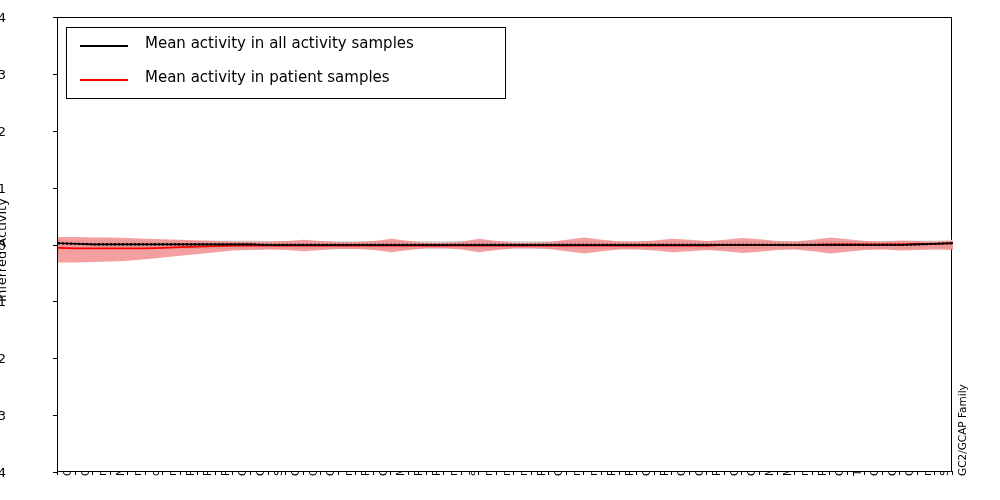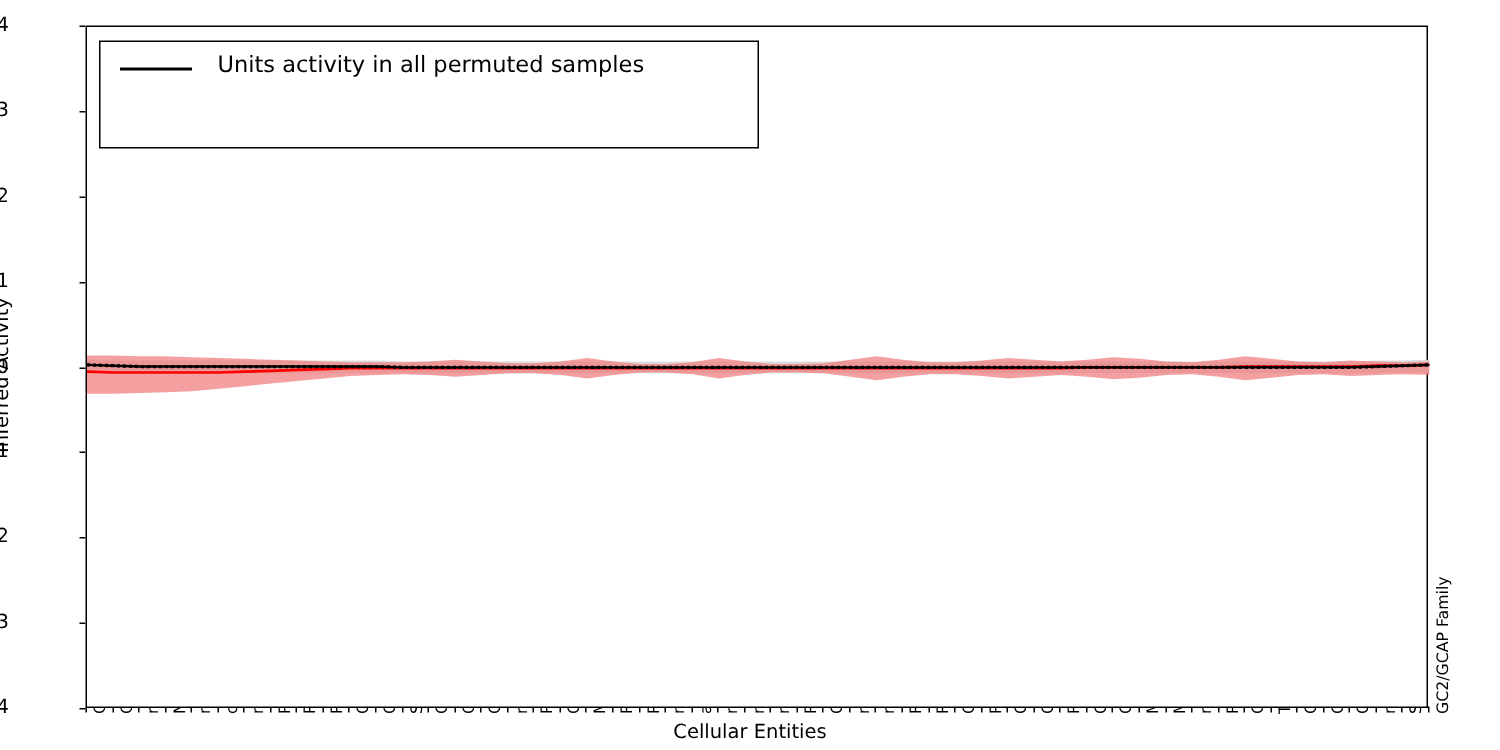--- a/index.html
+++ b/index.html
@@ -28,21 +28,20 @@
   .legline{position:absolute;left:13px;top:17px;width:48px;height:2px;}
   .legtxt{position:absolute;left:78px;top:6px;font-size:15px;color:#000;white-space:nowrap;}
 </style>
 </head>
 <body>
 
 <div id="fig">
 
 
   <div id="ylabel">Inferred Activity</div>
-  <div id="xlabel">Cellular Entities</div>
 
   <div class="ytickwrap" id="yticks">
       <div class="ytick" style="top: 472px;">−4</div>
       <div class="ytickmark" style="top: 472px;"></div>
       <div class="ytick" style="top: 415.125px;">−3</div>
       <div class="ytickmark" style="top: 415.125px;"></div>
       <div class="ytick" style="top: 358.25px;">−2</div>
       <div class="ytickmark" style="top: 358.25px;"></div>
       <div class="ytick" style="top: 301.375px;">−1</div>
       <div class="ytickmark" style="top: 301.375px;"></div>
@@ -170,17 +169,21 @@
         <path d="M0.00 218.97 L17.55 218.97 L35.10 219.54 L52.65 219.54 L70.20 220.11 L87.75 220.67 L105.29 221.24 L122.84 221.81 L140.39 222.38 L157.94 222.95 L175.49 223.52 L193.04 223.52 L210.59 223.52 L228.14 222.95 L245.69 221.81 L263.24 222.95 L280.78 224.09 L298.33 224.09 L315.88 222.95 L333.43 220.67 L350.98 222.95 L368.53 224.66 L386.08 224.66 L403.63 223.52 L421.18 220.67 L438.73 222.95 L456.27 224.66 L473.82 224.66 L491.37 224.09 L508.92 221.81 L526.47 219.54 L544.02 221.81 L561.57 223.52 L579.12 223.52 L596.67 222.38 L614.22 220.67 L631.76 221.81 L649.31 222.95 L666.86 221.81 L684.41 220.11 L701.96 221.24 L719.51 222.95 L737.06 223.52 L754.61 221.81 L772.16 219.54 L789.71 221.24 L807.25 222.95 L824.80 223.52 L842.35 222.38 L859.90 222.95 L877.45 223.52 L895.00 222.95 L895.00 232.05 L877.45 231.48 L859.90 232.05 L842.35 232.62 L824.80 231.48 L807.25 232.05 L789.71 233.76 L772.16 235.46 L754.61 233.19 L737.06 231.48 L719.51 232.05 L701.96 233.76 L684.41 234.89 L666.86 233.19 L649.31 232.05 L631.76 233.19 L614.22 234.33 L596.67 232.62 L579.12 231.48 L561.57 231.48 L544.02 233.19 L526.47 235.46 L508.92 233.19 L491.37 230.91 L473.82 230.34 L456.27 230.34 L438.73 232.05 L421.18 234.33 L403.63 231.48 L386.08 230.34 L368.53 230.34 L350.98 232.05 L333.43 234.33 L315.88 232.05 L298.33 230.91 L280.78 230.91 L263.24 232.05 L245.69 233.19 L228.14 232.05 L210.59 231.48 L193.04 232.05 L175.49 232.62 L157.94 234.33 L140.39 236.03 L122.84 237.74 L105.29 239.44 L87.75 241.15 L70.20 242.86 L52.65 243.43 L35.10 243.99 L17.55 244.56 L0.00 244.56 Z" fill="#f08080" fill-opacity="0.75" stroke="none"></path>
         <path d="M0.00 229.78 L17.55 230.34 L35.10 230.34 L52.65 230.34 L70.20 230.34 L87.75 230.34 L105.29 229.78 L122.84 229.21 L140.39 228.64 L157.94 228.07 L175.49 227.50 L193.04 227.50 L210.59 227.50 L228.14 227.50 L245.69 227.50 L263.24 227.50 L280.78 227.50 L298.33 227.50 L315.88 227.50 L333.43 227.50 L350.98 227.50 L368.53 227.50 L386.08 227.50 L403.63 227.50 L421.18 227.50 L438.73 227.50 L456.27 227.50 L473.82 227.50 L491.37 227.50 L508.92 227.50 L526.47 227.50 L544.02 227.50 L561.57 227.50 L579.12 227.50 L596.67 227.50 L614.22 227.50 L631.76 227.50 L649.31 227.50 L666.86 226.93 L684.41 226.93 L701.96 226.93 L719.51 226.93 L737.06 226.93 L754.61 226.93 L772.16 226.36 L789.71 226.36 L807.25 226.36 L824.80 226.36 L842.35 226.36 L859.90 225.79 L877.45 225.79 L895.00 225.22 " fill="none" stroke="#ff0000" stroke-width="1.8"></path>
         <path d="M0.00 225.22 L17.55 225.79 L35.10 226.36 L52.65 226.36 L70.20 226.36 L87.75 226.36 L105.29 226.36 L122.84 226.36 L140.39 226.36 L157.94 226.36 L175.49 226.36 L193.04 226.36 L210.59 226.93 L228.14 226.93 L245.69 226.93 L263.24 226.93 L280.78 226.93 L298.33 226.93 L315.88 226.93 L333.43 226.93 L350.98 226.93 L368.53 226.93 L386.08 226.93 L403.63 226.93 L421.18 226.93 L438.73 226.93 L456.27 226.93 L473.82 226.93 L491.37 226.93 L508.92 226.93 L526.47 226.93 L544.02 226.93 L561.57 226.93 L579.12 226.93 L596.67 226.93 L614.22 226.93 L631.76 226.93 L649.31 226.93 L666.86 226.93 L684.41 226.93 L701.96 226.93 L719.51 226.93 L737.06 226.93 L754.61 226.93 L772.16 226.93 L789.71 226.93 L807.25 226.93 L824.80 226.93 L842.35 226.93 L859.90 226.36 L877.45 225.79 L895.00 225.22 " fill="none" stroke="#000000" stroke-width="1.6"></path>
         <path d="M0.00 225.22 L17.55 225.79 L35.10 226.36 L52.65 226.36 L70.20 226.36 L87.75 226.36 L105.29 226.36 L122.84 226.36 L140.39 226.36 L157.94 226.36 L175.49 226.36 L193.04 226.36 L210.59 226.93 L228.14 226.93 L245.69 226.93 L263.24 226.93 L280.78 226.93 L298.33 226.93 L315.88 226.93 L333.43 226.93 L350.98 226.93 L368.53 226.93 L386.08 226.93 L403.63 226.93 L421.18 226.93 L438.73 226.93 L456.27 226.93 L473.82 226.93 L491.37 226.93 L508.92 226.93 L526.47 226.93 L544.02 226.93 L561.57 226.93 L579.12 226.93 L596.67 226.93 L614.22 226.93 L631.76 226.93 L649.31 226.93 L666.86 226.93 L684.41 226.93 L701.96 226.93 L719.51 226.93 L737.06 226.93 L754.61 226.93 L772.16 226.93 L789.71 226.93 L807.25 226.93 L824.80 226.93 L842.35 226.93 L859.90 226.36 L877.45 225.79 L895.00 225.22 " fill="none" stroke="#000000" stroke-width="2.2" stroke-dasharray="2 2"></path>
       </svg>
   </div>
 
   <div id="legend">
     <div class="legrow" style="top:0">
       <div class="legline" id="legline0" style="background: rgb(0, 0, 0);"></div>
-      <div class="legtxt">Units activity in all permuted samples</div>
+      <div class="legtxt">Mean activity in all activity samples</div>
+    </div>
+    <div class="legrow" style="top:34px">
+      <div class="legline" id="legline1" style="background: rgb(255, 0, 0);"></div>
+      <div class="legtxt">Mean activity in patient samples</div>
     </div>
   </div>
 
 </div>
 
 </body></html>

